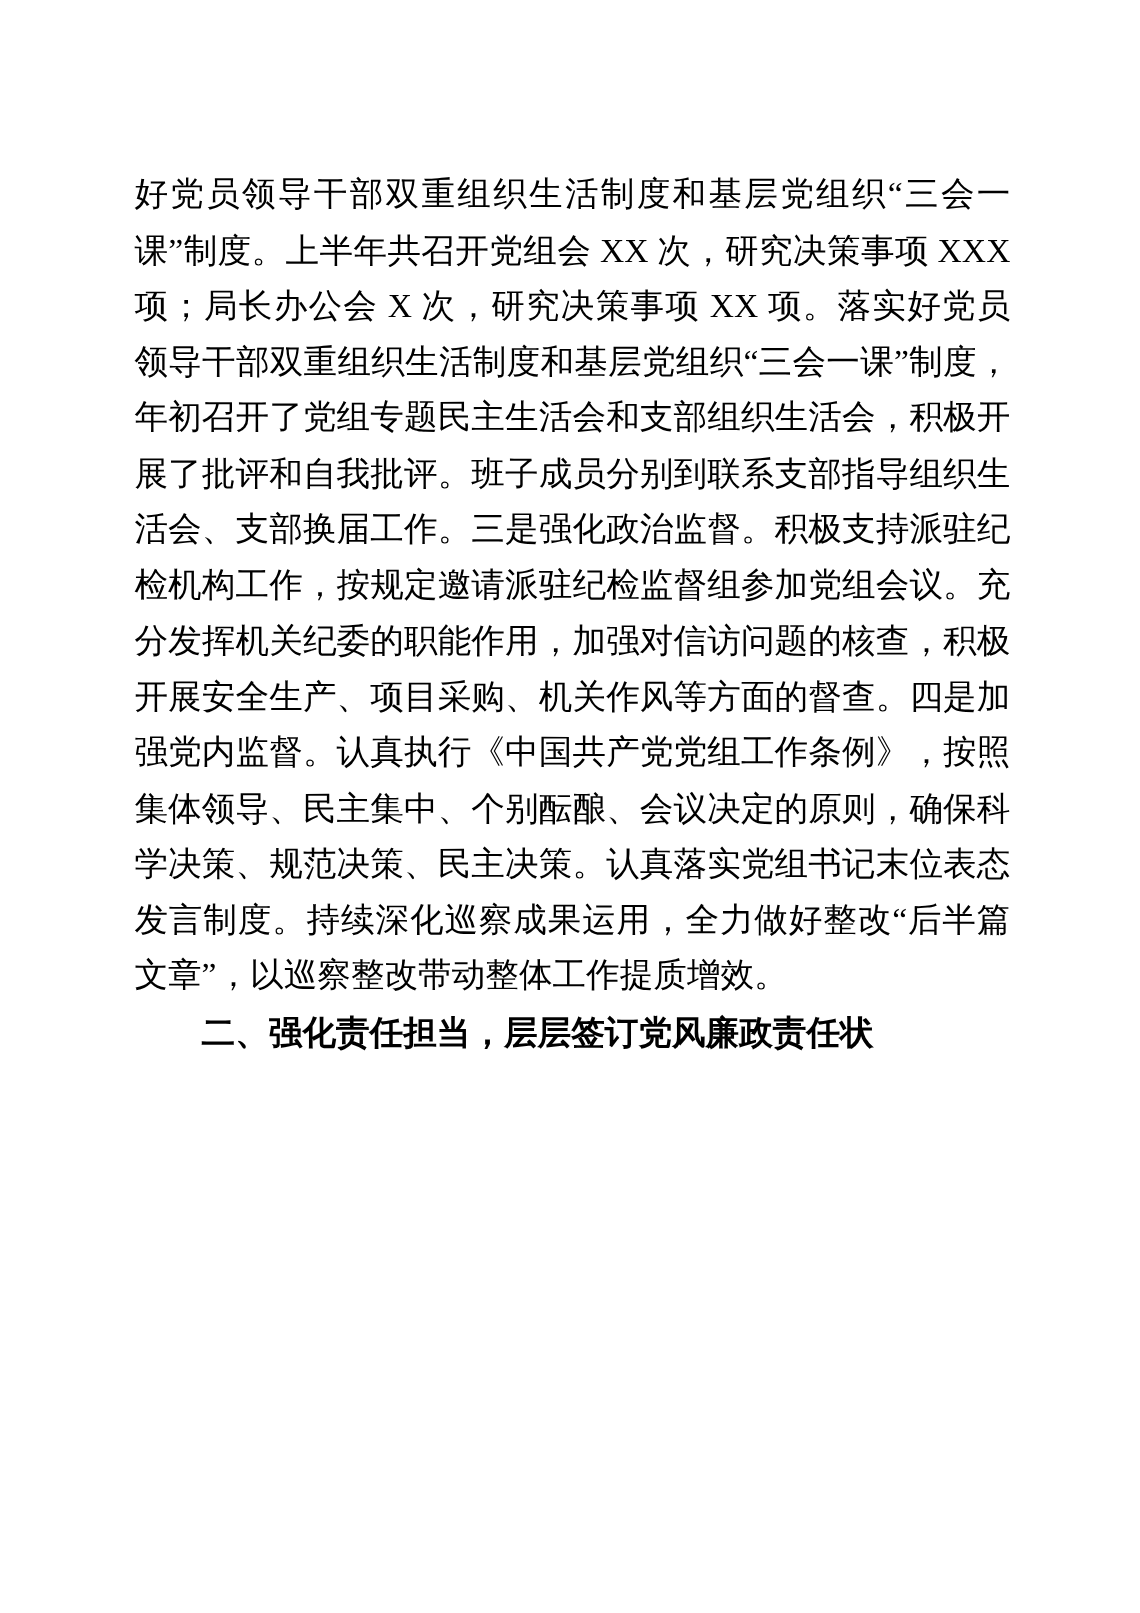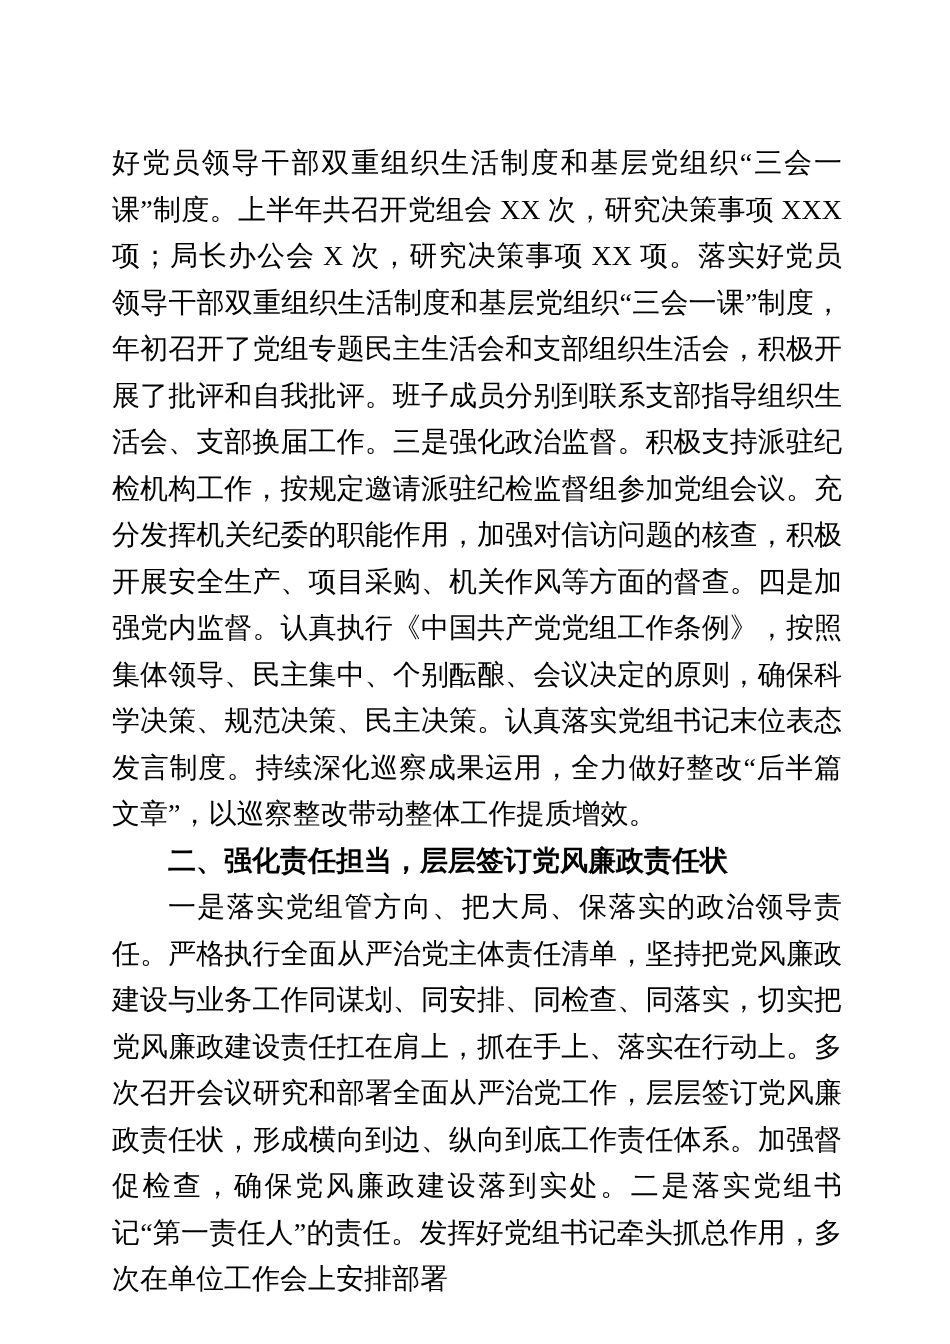--- a/index.html
+++ b/index.html
@@ -39,15 +39,14 @@
     text-indent: 2em;
   }
 </style>
 </head>
 <body>
 
 <div class="page">
   <div class="doc">
     <p>好党员领导干部双重组织生活制度和基层党组织“三会一课”制度。上半年共召开党组会 XX 次，研究决策事项 XXX 项；局长办公会 X 次，研究决策事项 XX 项。落实好党员领导干部双重组织生活制度和基层党组织“三会一课”制度，年初召开了党组专题民主生活会和支部组织生活会，积极开展了批评和自我批评。班子成员分别到联系支部指导组织生活会、支部换届工作。三是强化政治监督。积极支持派驻纪检机构工作，按规定邀请派驻纪检监督组参加党组会议。充分发挥机关纪委的职能作用，加强对信访问题的核查，积极开展安全生产、项目采购、机关作风等方面的督查。四是加强党内监督。认真执行《中国共产党党组工作条例》，按照集体领导、民主集中、个别酝酿、会议决定的原则，确保科学决策、规范决策、民主决策。认真落实党组书记末位表态发言制度。持续深化巡察成果运用，全力做好整改“后半篇文章”，以巡察整改带动整体工作提质增效。</p>
     <p class="section-heading">二、强化责任担当，层层签订党风廉政责任状</p>
-    <p class="para-indent">一是落实党组管方向、把大局、保落实的政治领导责任。严格执行全面从严治党主体责任清单，坚持把党风廉政建设与业务工作同谋划、同安排、同检查、同落实，切实把党风廉政建设责任扛在肩上，抓在手上、落实在行动上。多次召开会议研究和部署全面从严治党工作，层层签订党风廉政责任状，形成横向到边、纵向到底工作责任体系。加强督促检查，确保党风廉政建设落到实处。二是落实党组书记“第一责任人”的责任。发挥好党组书记牵头抓总作用，多次在单位工作会上安排部署</p>
   </div>
 </div>
 
 </body></html>

